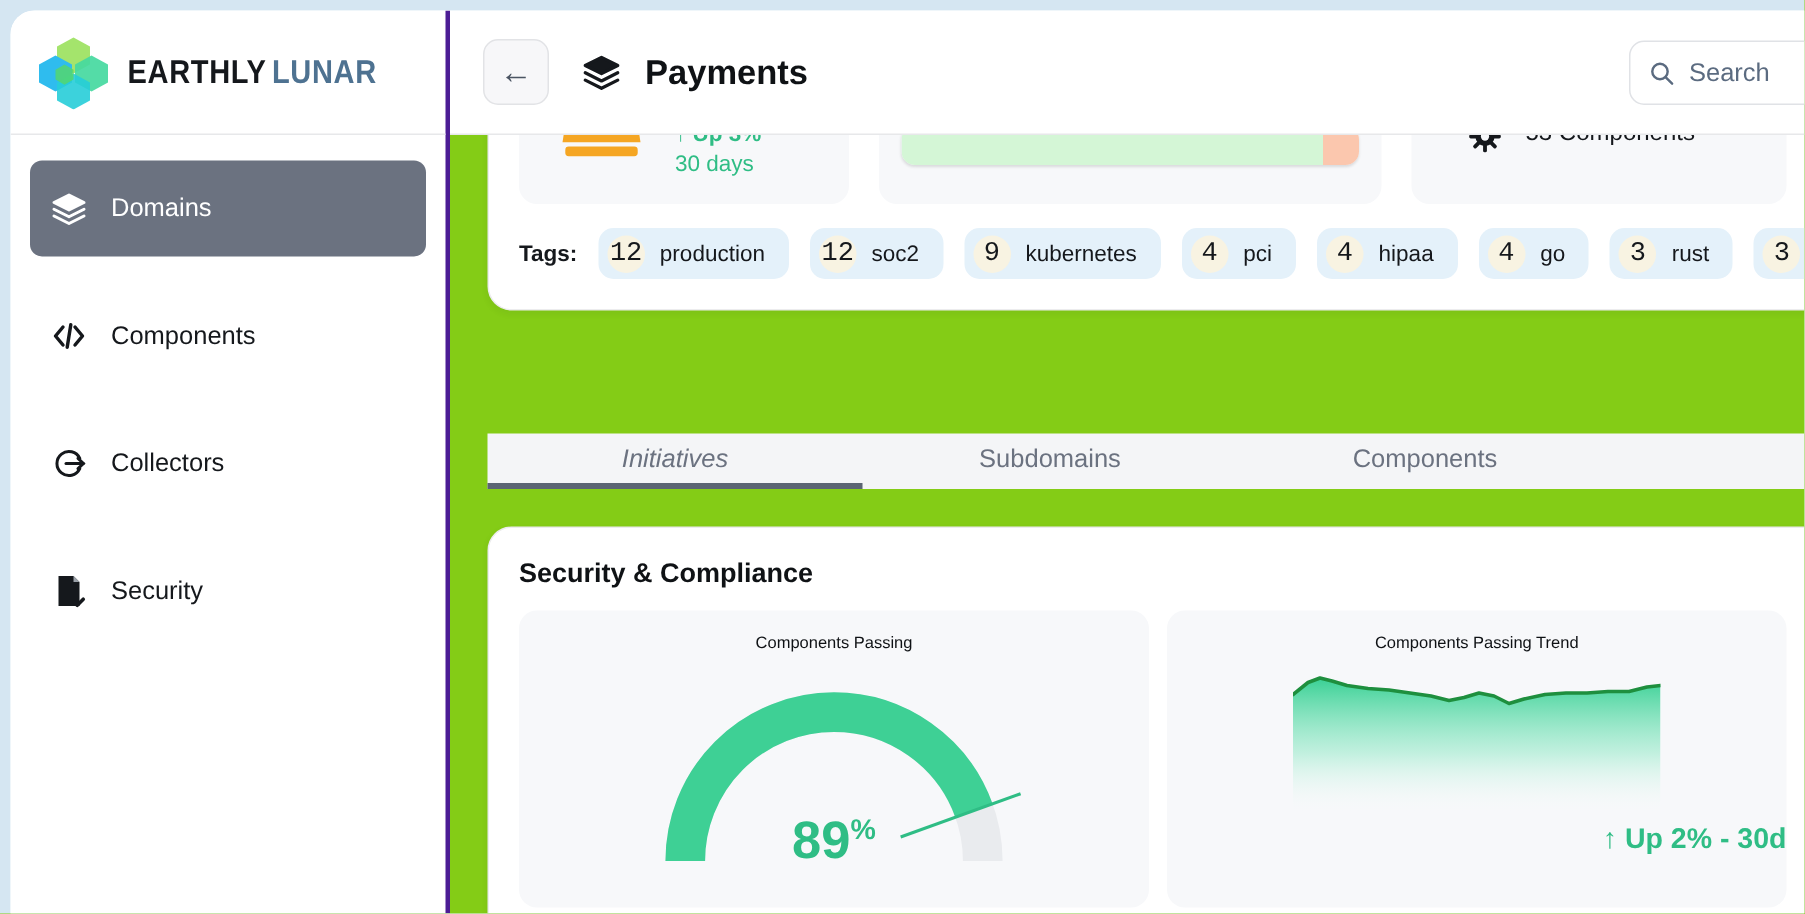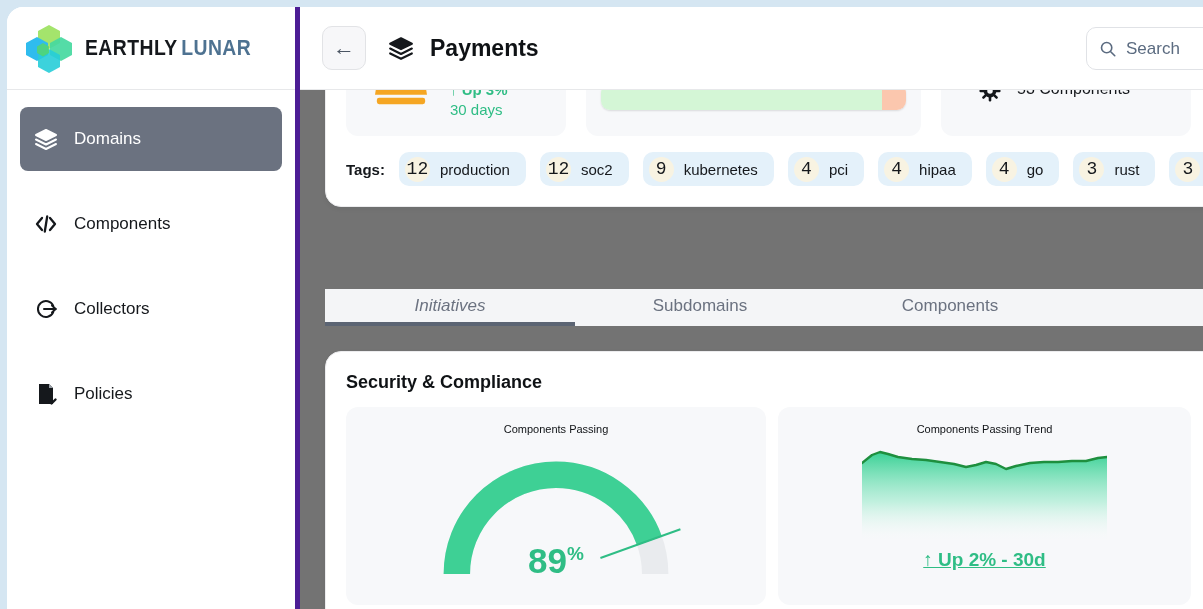--- a/index.html
+++ b/index.html
@@ -4,21 +4,21 @@
 <style>
   * { margin:0; padding:0; box-sizing:border-box; }
   html,body { width:1203px; height:609px; overflow:hidden; }
   body { font-family:"Liberation Sans", sans-serif; background:#d5e6f2; }
 
   .viewport { position:relative; width:1203px; height:609px; overflow:hidden; }
   .app { position:absolute; top:7px; left:7px; width:1196px; height:602px;
          background:#fff; border-top-left-radius:16px; overflow:hidden; display:flex; }
 
   
-  .sidebar { width:293px; flex:0 0 293px; background:#fff; border-right:5px solid #4c1d95; }
+  .sidebar { width:293px; flex:0 0 293px; background:#fff; border-right:3px solid #4c1d95; }
   .logo-row { height:83px; display:flex; align-items:center; gap:10px; padding:0 16px;
               border-bottom:1px solid #e7e8ea; }
   .logo-mark { width:52px; height:50px; flex:0 0 52px; }
   .brand { font-size:22px; font-weight:700; letter-spacing:.5px;
            transform:scaleX(.88); transform-origin:left center; white-space:nowrap; }
   .brand .b1 { color:#15181c; }
   .brand .b2 { color:var(--brand-secondary); margin-left:4px; }
 
   nav { padding:17px 13px; }
   .nav-item { display:flex; align-items:center; gap:16px; height:64px; margin-bottom:21px;
@@ -35,21 +35,21 @@
   .title-icon { width:26px; height:26px; color:#15181c; margin-left:6px; }
   h1 { font-size:23px; font-weight:700; color:#0f1215; }
   .search { position:absolute; right:-58px; top:20px; width:175px; height:43px;
             border:1px solid #e0e2e6; border-radius:10px; background:#fff;
             display:flex; align-items:center; gap:9px; padding:0 12px; }
   .search svg { flex:0 0 18px; }
   .search input { border:none; outline:none; font-size:17px; color:#334; width:100%;
                   font-family:"Liberation Sans",sans-serif; background:transparent; }
   .search input::placeholder { color:#5b6b80; }
 
-  .content { position:relative; flex:1 1 auto; overflow:hidden; background:#737373; }
+  .content { position:relative; flex:1 1 auto; overflow:hidden; background:#84cc16; }
 
   
   .overview-card { margin:-115px 0 0 25px; width:1000px; background:#fff;
                    border:1px solid #ececee; border-radius:16px; padding:20px;
                    box-shadow:0 2px 5px rgba(20,30,40,.06); }
   .stat-row { display:flex; gap:20px; }
   .stat-card { background:#f7f8fa; border-radius:12px; height:140px; }
   .stat-card.trend-stat { width:220px; display:flex; align-items:flex-end; gap:16px; padding:0 18px 16px 22px; }
   .crown-svg { width:66px; height:52px; margin-bottom:14px; }
   .delta-col { color:var(--accent-green); font-size:15px; line-height:20px; }
@@ -88,22 +88,22 @@
   .inner-card.trend-card { width:413px; }
   .inner-title { text-align:center; font-size:11px; color:#0f1215; margin-top:16px; }
 
   .gauge-wrap { position:relative; width:340px; margin:2px auto 0; }
   .gauge-wrap svg { display:block; width:340px; }
   .gauge-value { position:absolute; left:50%; transform:translateX(-50%); bottom:-2px;
                  font-size:35px; font-weight:700; color:var(--accent-green); }
   .gauge-value sup { font-size:19px; font-weight:700; }
 
   .trend-svg { display:block; width:245px; height:100px; margin:8px auto 0; }
-  .trend-caption { text-align:center; font-size:19px; font-weight:700; color:var(--accent-green);
-                   margin-top:6px;text-decoration:underline; }
+  .trend-caption { text-align:right; font-size:19px; font-weight:700; color:var(--accent-green);
+                   margin-top:6px; }
 </style>
 </head>
 <body>
 
 <div class="viewport">
   <div class="app">
 
     <aside class="sidebar">
       <div class="logo-row">
         <svg class="logo-mark" viewBox="0 0 52 50">
@@ -149,21 +149,21 @@
           <span>Collectors</span>
         </div>
         <div class="nav-item">
           <span class="nav-icon">
             <svg viewBox="0 0 24 24" width="24" height="24">
               <path d="M5 2 h10 l4 4 v16 h-14 z" fill="currentColor"></path>
               <path d="M15 2 v4 h4 z" fill="#9aa0a8"></path>
               <path d="M15.5 19.5 l2 2 l4 -4" fill="none" stroke="currentColor" stroke-width="2.4" stroke-linecap="round" stroke-linejoin="round"></path>
             </svg>
           </span>
-          <span>Policies</span>
+          <span>Security</span>
         </div>
       </nav>
     </aside>
 
     <div class="main">
       <header>
         <button class="back-btn">←</button>
         <span class="title-icon">
           <svg viewBox="0 0 24 24" width="26" height="26" fill="none" stroke="#15181c" stroke-width="2" stroke-linejoin="round" stroke-linecap="round">
             <path d="M12 3 L22 8 L12 13 L2 8 Z" fill="#15181c"></path>

